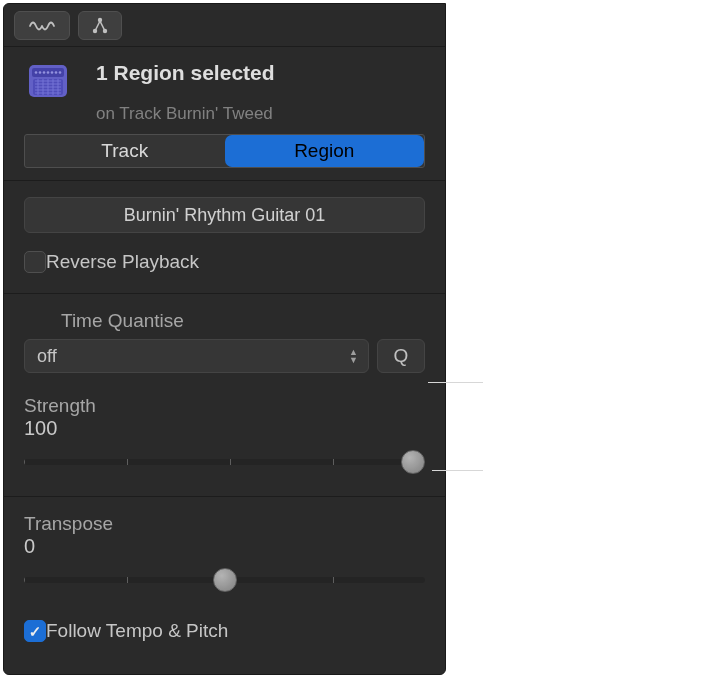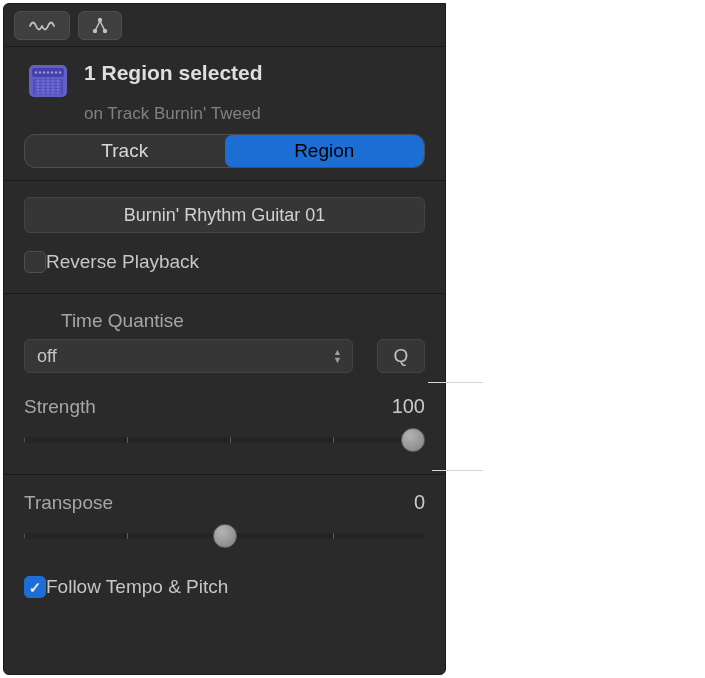--- a/index.html
+++ b/index.html
@@ -46,21 +46,21 @@
     align-items: center;
     justify-content: center;
     padding: 0 12px;
     color: #ccc;
   }
   .topbtn svg { display: block; }
   
   .header {
     display: flex;
     align-items: flex-start;
-    gap: 14px;
+    gap: 26px;
     padding: 14px 18px 10px 22px;
   }
   .amp-icon-box {
     width: 44px; height: 40px;
     display: flex; align-items: center; justify-content: center;
   }
   .header-title {
     font-size: 21px;
     font-weight: 600;
     color: #efefef;
@@ -70,21 +70,21 @@
     font-size: 17px;
     color: #8b8b8b;
     margin-top: 19px;
   }
   
   .segwrap { padding: 0 20px 12px 20px; }
   .segmented {
     display: flex;
     background: #383838;
     border: 1px solid #545454;
-    border-radius: 11px;
+    border-radius: 3px;
     overflow: hidden;
     height: 34px;
   }
   .segmented .seg {
     flex: 1;
     display: flex;
     align-items: center;
     justify-content: center;
     font-size: 19px;
     font-weight: 400;
@@ -144,21 +144,21 @@
     line-height: 1;
   }
   .label {
     font-size: 19px;
     color: #b3b3b3;
     margin-bottom: 7px;
     margin-left: 37px;
   }
   .row-flex {
     display: flex;
-    gap: 24px;
+    gap: 8px;
     align-items: stretch;
   }
   .popup {
     flex: 1;
     background: #3b3b3b;
     border: 1px solid #4a4a4a;
     border-radius: 6px;
     height: 34px;
     display: flex;
     align-items: center;
@@ -187,23 +187,24 @@
     display: flex;
     align-items: center;
     justify-content: center;
     font-size: 19px;
     color: #cfcfcf;
     cursor: pointer;
   }
   .valrow {
     display: flex;
     justify-content: space-between;
-    align-items: flex-end;
+    align-items: flex-start;
     font-size: 19px;
     color: #b3b3b3;
+    flex-direction: column;
   }
   .valrow .val { color: #d9d9d9; font-size: 20px; }
   .slider {
     position: relative;
     height: 28px;
     margin-top: 8px;
     cursor: pointer;
   }
   .slider-track {
     position: absolute;

